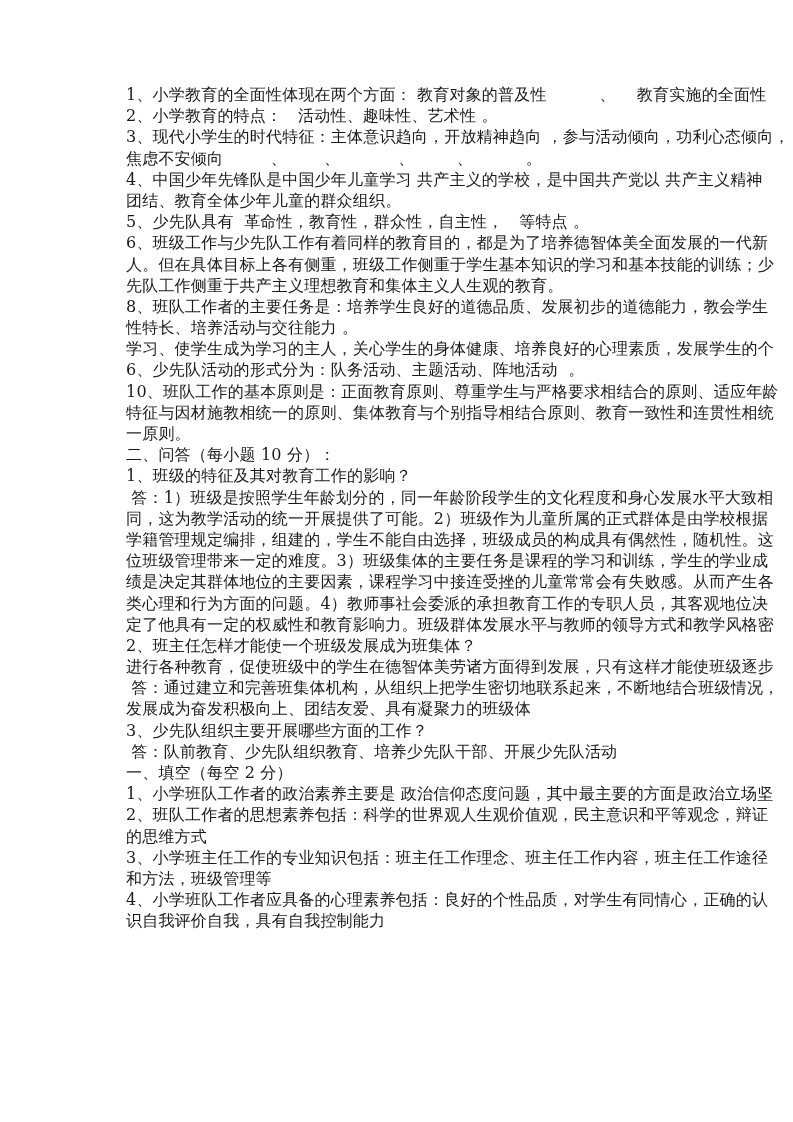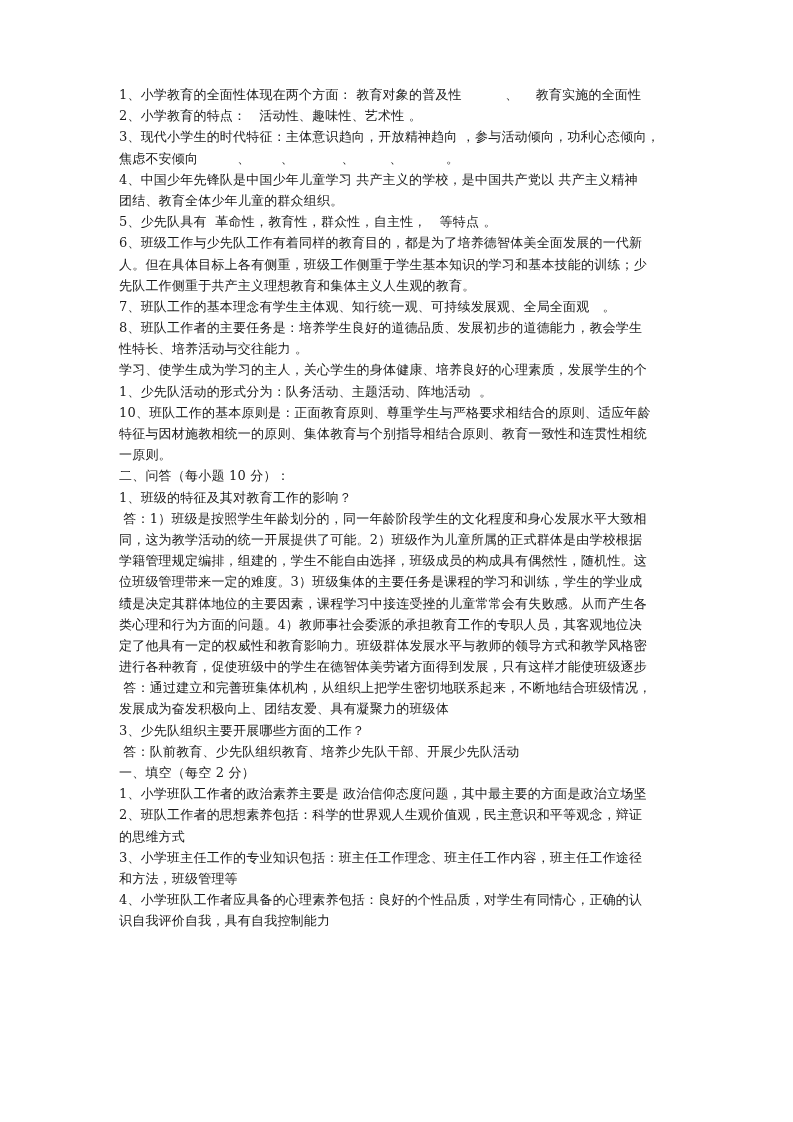--- a/index.html
+++ b/index.html
@@ -1,23 +1,23 @@
 <!DOCTYPE html>
 <html><head>
 <meta charset="utf-8">
 <style>
   html, body { margin: 0; padding: 0; background: #ffffff; }
   body { width: 793px; height: 1122px; position: relative; overflow: hidden; }
   .page {
     position: absolute;
-    left: 119px;
+    left: 126px;
     top: 84px;
     width: 562px;
     font-family: "DejaVu Serif", "Liberation Serif", serif;
-    font-size: 13px;
+    font-size: 16px;
     line-height: 21.2px;
     color: #1a1a1a;
     letter-spacing: 0.2px;
   }
   .line { white-space: pre; height: 21.2px; overflow: visible; }
 </style>
 </head>
 <body>
 
 <div class="page">
@@ -37,49 +37,49 @@
   </div>
   <div>
     <div class="line">5、少先队具有  革命性，教育性，群众性，自主性，   等特点 。</div>
   </div>
   <div>
     <div class="line">6、班级工作与少先队工作有着同样的教育目的，都是为了培养德智体美全面发展的一代新</div>
     <div class="line">人。但在具体目标上各有侧重，班级工作侧重于学生基本知识的学习和基本技能的训练；少</div>
     <div class="line">先队工作侧重于共产主义理想教育和集体主义人生观的教育。</div>
   </div>
   <div>
-    <div class="line">7、班队工作的基本理念有学生主体观、知行统一观、可持续发展观、全局全面观   。</div>
-  </div>
-  <div>
     <div class="line">8、班队工作者的主要任务是：培养学生良好的道德品质、发展初步的道德能力，教会学生</div>
     <div class="line">性特长、培养活动与交往能力 。</div>
     <div class="line">学习、使学生成为学习的主人，关心学生的身体健康、培养良好的心理素质，发展学生的个</div>
   </div>
   <div>
-    <div class="line">1、少先队活动的形式分为：队务活动、主题活动、阵地活动  。</div>
+    <div class="line">6、少先队活动的形式分为：队务活动、主题活动、阵地活动  。</div>
   </div>
   <div>
     <div class="line">10、班队工作的基本原则是：正面教育原则、尊重学生与严格要求相结合的原则、适应年龄</div>
     <div class="line">特征与因材施教相统一的原则、集体教育与个别指导相结合原则、教育一致性和连贯性相统</div>
     <div class="line">一原则。</div>
   </div>
   <div>
     <div class="line">二、问答（每小题 10 分）：</div>
   </div>
   <div>
     <div class="line">1、班级的特征及其对教育工作的影响？</div>
   </div>
   <div>
     <div class="line"> 答：1）班级是按照学生年龄划分的，同一年龄阶段学生的文化程度和身心发展水平大致相</div>
     <div class="line">同，这为教学活动的统一开展提供了可能。2）班级作为儿童所属的正式群体是由学校根据</div>
     <div class="line">学籍管理规定编排，组建的，学生不能自由选择，班级成员的构成具有偶然性，随机性。这</div>
     <div class="line">位班级管理带来一定的难度。3）班级集体的主要任务是课程的学习和训练，学生的学业成</div>
     <div class="line">绩是决定其群体地位的主要因素，课程学习中接连受挫的儿童常常会有失败感。从而产生各</div>
     <div class="line">类心理和行为方面的问题。4）教师事社会委派的承担教育工作的专职人员，其客观地位决</div>
     <div class="line">定了他具有一定的权威性和教育影响力。班级群体发展水平与教师的领导方式和教学风格密</div>
+  </div>
+  <div>
+    <div class="line">2、班主任怎样才能使一个班级发展成为班集体？</div>
   </div>
   <div>
     <div class="line">进行各种教育，促使班级中的学生在德智体美劳诸方面得到发展，只有这样才能使班级逐步</div>
     <div class="line"> 答：通过建立和完善班集体机构，从组织上把学生密切地联系起来，不断地结合班级情况，</div>
     <div class="line">发展成为奋发积极向上、团结友爱、具有凝聚力的班级体</div>
   </div>
   <div>
     <div class="line">3、少先队组织主要开展哪些方面的工作？</div>
   </div>
   <div>

